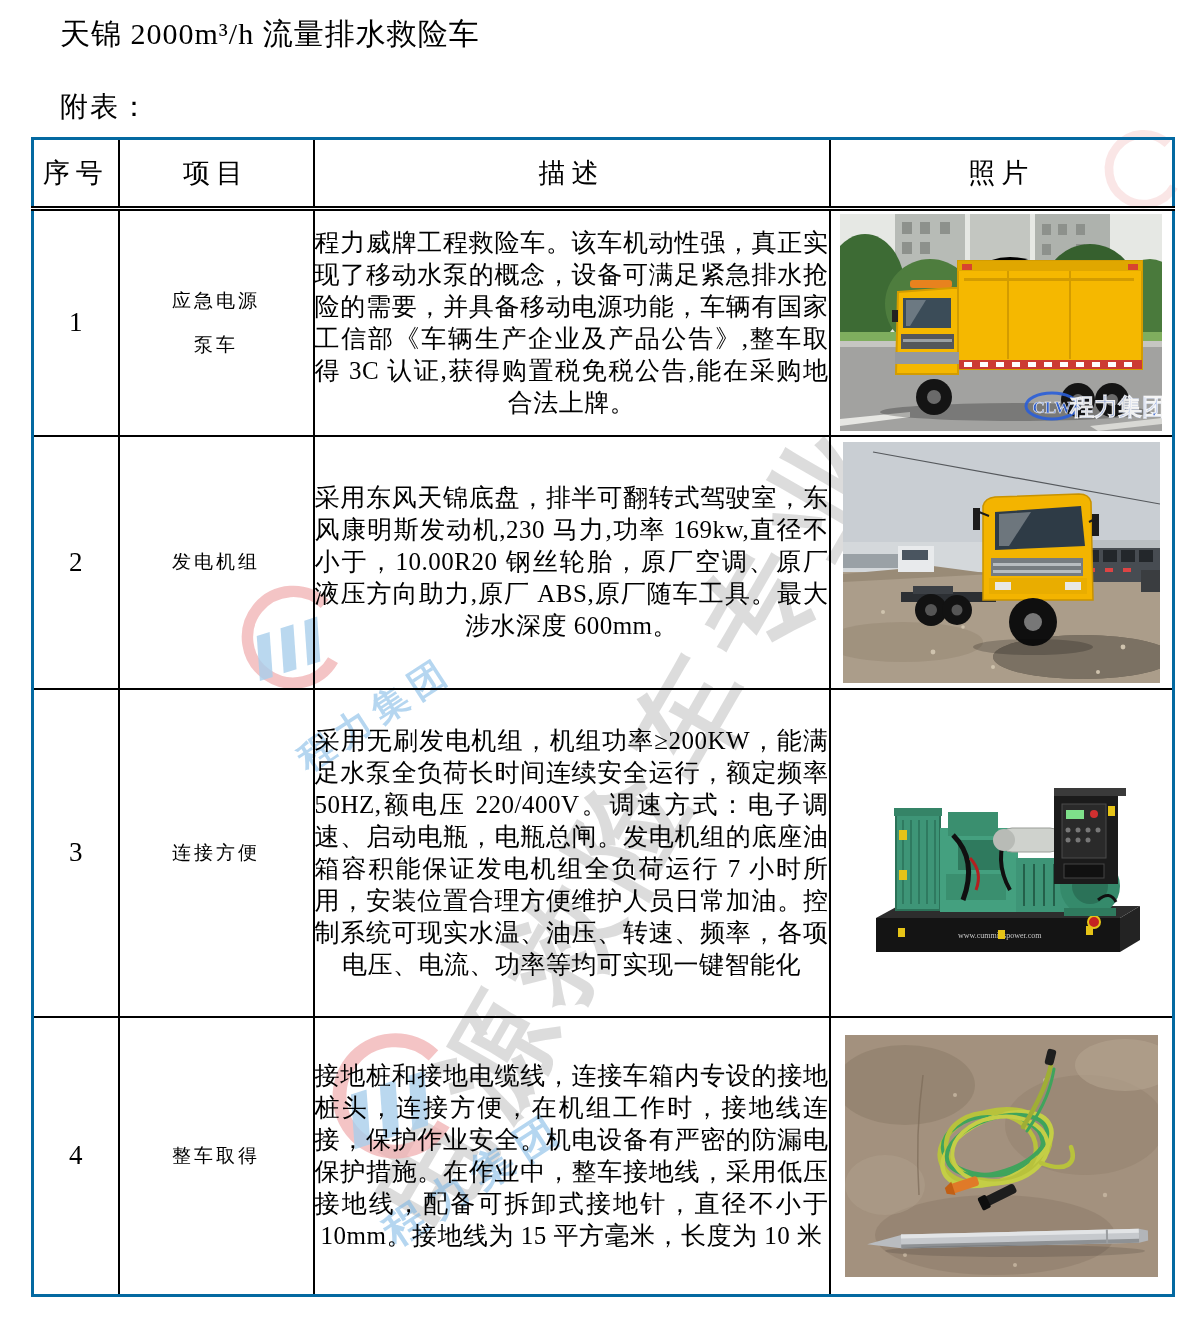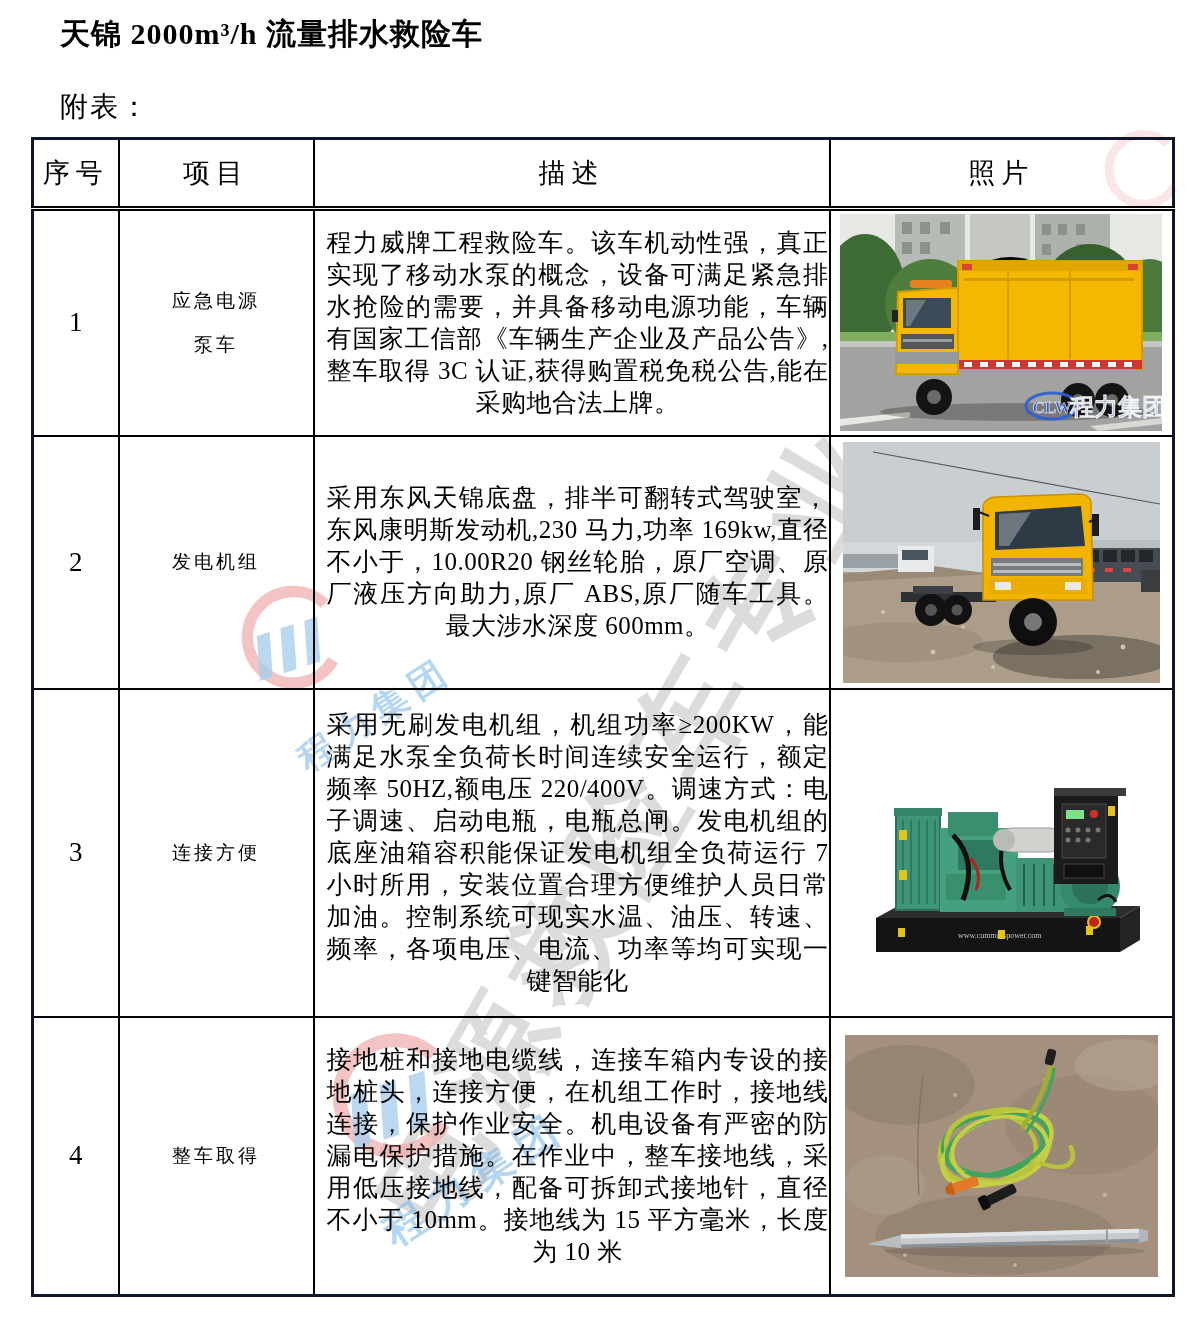--- a/index.html
+++ b/index.html
@@ -6,21 +6,21 @@
   .page{
     position:relative;
     width:1200px;height:1333px;
     background:#ffffff;
     font-family:"Liberation Serif","DejaVu Serif",serif;
     color:#000;
     overflow:hidden;
   }
   .title{
     position:absolute;left:60px;top:14px;
-    font-size:30px;font-weight:bold;letter-spacing:1px;text-align:right;
+    font-size:30px;font-weight:normal;letter-spacing:1px;text-align:right;
   }
   .subtitle{
     position:absolute;left:60px;top:88px;
     font-size:28px;letter-spacing:2px;
   }
   
   .wm-layer{position:absolute;inset:0;z-index:0;pointer-events:none;}
   .wm-gray{
     position:absolute;left:340px;top:1180px;
     transform-origin:0 0;transform:rotate(-60deg);
@@ -37,33 +37,32 @@
   table.spec{
     position:absolute;left:31px;top:137px;z-index:1;
     border-collapse:collapse;table-layout:fixed;
     width:1141px;background:transparent;
   }
   table.spec th,table.spec td{
     border:2px solid #000;
     padding:0;vertical-align:middle;text-align:center;
     background:transparent;
   }
-  table.spec{border:3px solid #0f172a;}
+  table.spec{border:3px solid #0369a1;}
   table.spec thead th{
     height:66px;font-size:27px;font-weight:normal;letter-spacing:6px;
     border-bottom:5px double #000;
   }
   td.c-no{font-size:27px;}
   td.c-item{font-size:19px;letter-spacing:3px;white-space:pre-line;line-height:44px;}
   td.c-desc{padding:6px 12px;}
   .desc-text{
     font-size:25px;line-height:32px;
     text-align:justify;text-align-last:center;
     letter-spacing:.5px;
-    margin-left:12px;
   }
   td.c-photo{vertical-align:middle;text-decoration:underline;}
   .photo-frame{margin:0 auto;overflow:hidden;display:block;}
   .r1 .photo-frame{width:322px;height:217px;}
   .r2 .photo-frame{width:317px;height:241px;}
   .r3 .photo-frame{width:286px;height:226px;}
   .r4 .photo-frame{width:313px;height:242px;}
   .row1{height:227px;} .row2{height:253px;} .row3{height:328px;} .row4{height:279px;}
 </style>
 </head>

